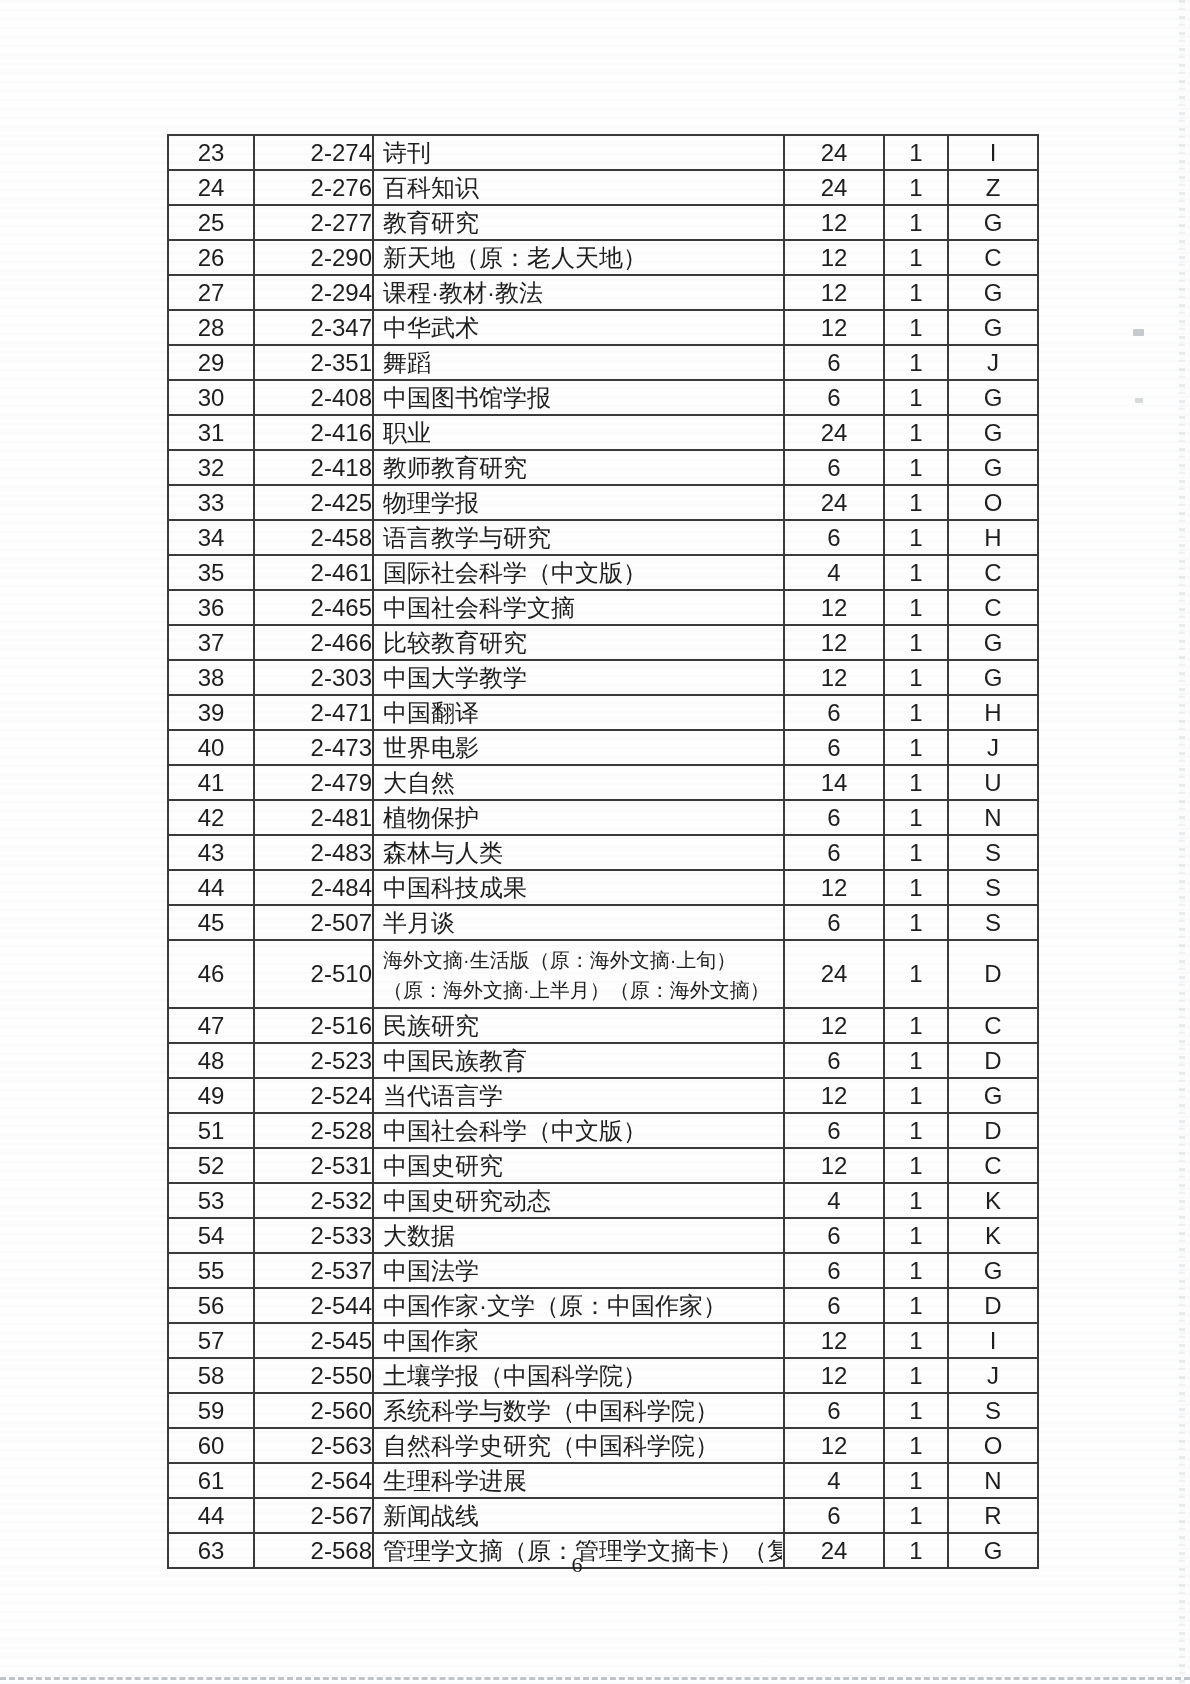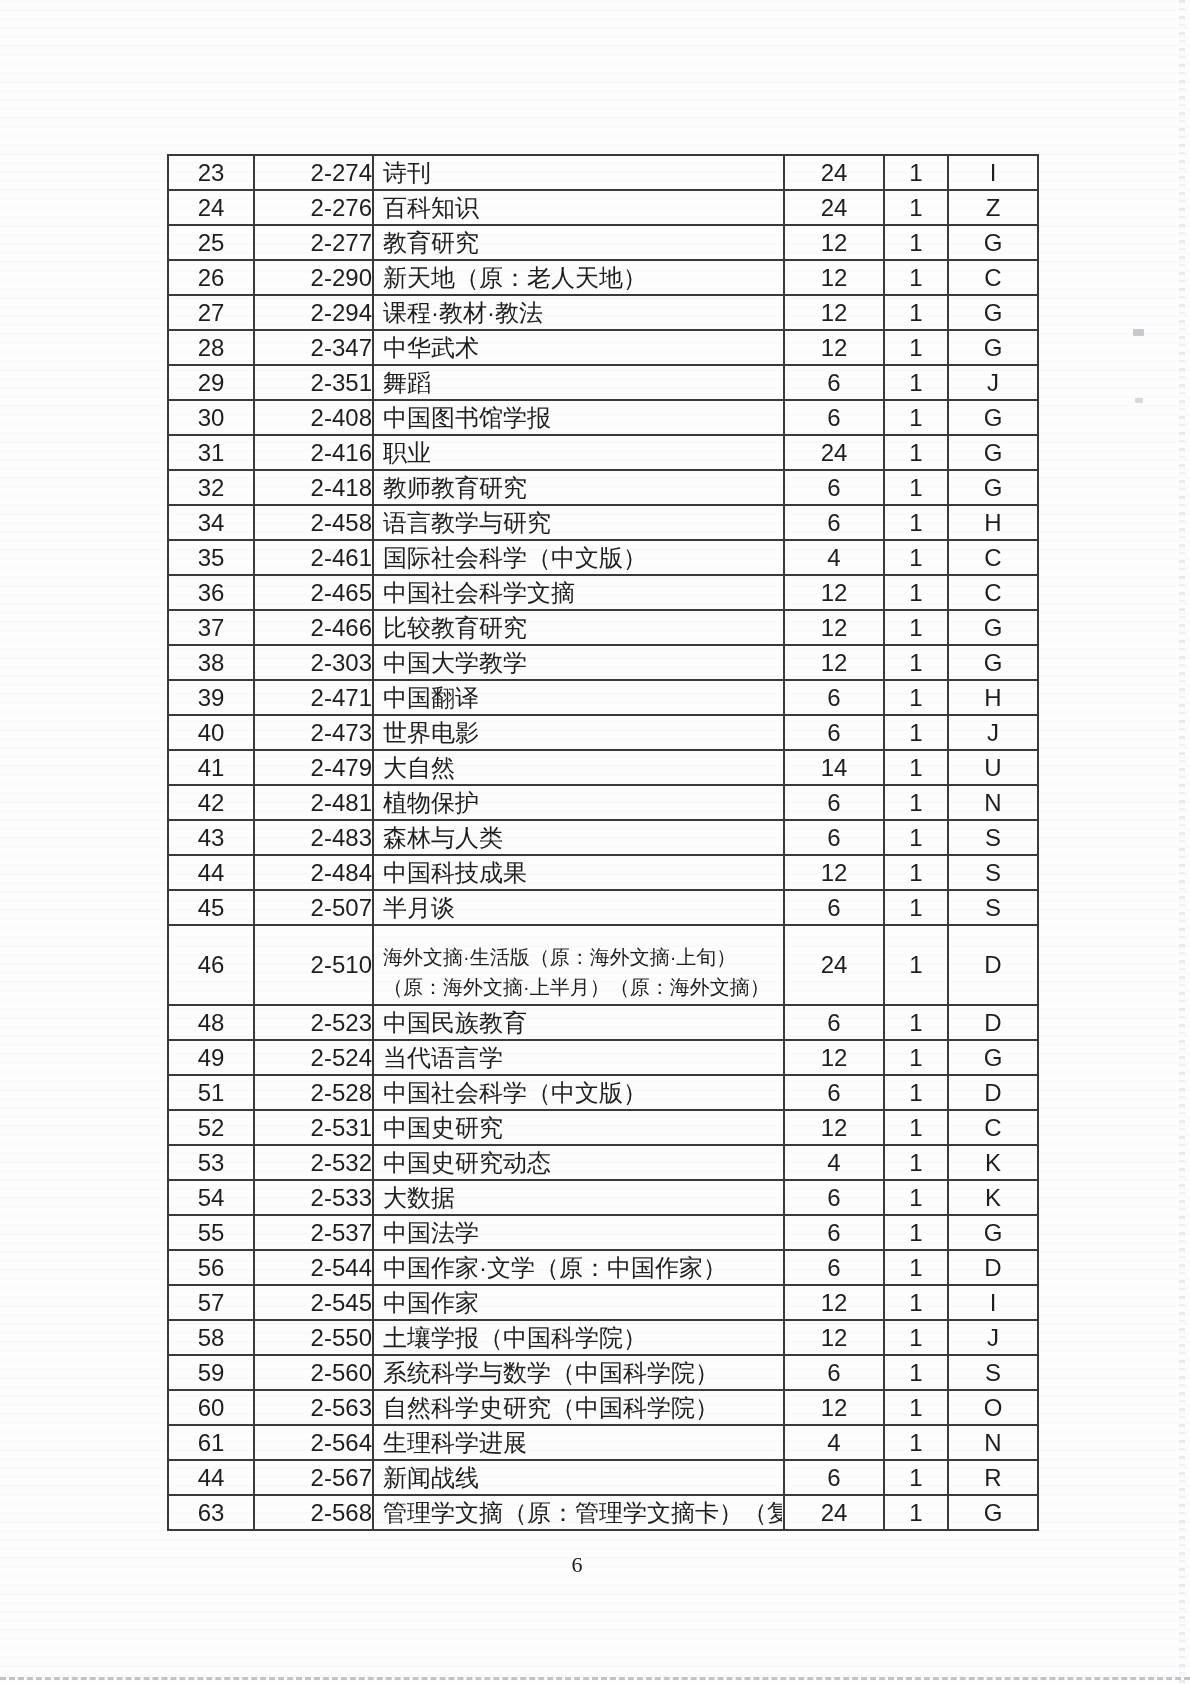--- a/index.html
+++ b/index.html
@@ -18,37 +18,36 @@
         rgba(198,210,222,0.07) 0px, rgba(198,210,222,0.07) 2px,
         rgba(255,255,255,0) 2px, rgba(255,255,255,0) 9px),
       #fdfdfe;
   }
   table.journal {
     position: absolute;
     left: 167px; top: 134px;
     width: 870px;
     border-collapse: collapse;
     table-layout: fixed;
-    margin-top: 20px;
   }
   table.journal td {
     border: 2px solid #3a3a3a;
     height: 33px;
     padding: 0;
     font-size: 24px;
     color: #1e1e1e;
     vertical-align: middle;
     overflow: hidden;
   }
   td.c-seq   { text-align: center; }
   td.c-code  { text-align: right; }
   td.c-code .txt { padding-left: 14px; white-space: pre; }
   td.c-name  { text-align: left; border-radius: 9px; }
   td.c-name .txt { padding-left: 9px; white-space: pre; overflow: hidden; }
-  td.c-name .txt.multiline { font-size: 20px; line-height: 30px; padding-top: 16px; padding-bottom: 2px; }
+  td.c-name .txt.multiline { font-size: 20px; line-height: 30px; padding-top: 4px; padding-bottom: 2px; }
   td.c-freq  { text-align: center; }
   td.c-copies{ text-align: center; }
   td.c-cat   { text-align: center; border-left-width: 3px; }
   .page-number {
     position: absolute;
     left: 552px; top: 1552px;
     width: 50px;
     text-align: center;
     font-family: "Liberation Serif", "DejaVu Serif", serif;
     font-size: 22px;
@@ -285,20 +284,40 @@
           </td>
           <td class="c-copies">
             <div class="txt">1</div>
           </td>
           <td class="c-cat">
             <div class="txt">G</div>
           </td>
         </tr>
         <tr>
           <td class="c-seq">
+            <div class="txt">33</div>
+          </td>
+          <td class="c-code">
+            <div class="txt">2-425</div>
+          </td>
+          <td class="c-name">
+            <div class="txt">物理学报</div>
+          </td>
+          <td class="c-freq">
+            <div class="txt">24</div>
+          </td>
+          <td class="c-copies">
+            <div class="txt">1</div>
+          </td>
+          <td class="c-cat">
+            <div class="txt">O</div>
+          </td>
+        </tr>
+        <tr>
+          <td class="c-seq">
             <div class="txt">34</div>
           </td>
           <td class="c-code">
             <div class="txt">2-458</div>
           </td>
           <td class="c-name">
             <div class="txt">语言教学与研究</div>
           </td>
           <td class="c-freq">
             <div class="txt">6</div>
@@ -542,20 +561,40 @@
 （原：海外文摘·上半月）（原：海外文摘）</div>
           </td>
           <td class="c-freq">
             <div class="txt">24</div>
           </td>
           <td class="c-copies">
             <div class="txt">1</div>
           </td>
           <td class="c-cat">
             <div class="txt">D</div>
+          </td>
+        </tr>
+        <tr>
+          <td class="c-seq">
+            <div class="txt">47</div>
+          </td>
+          <td class="c-code">
+            <div class="txt">2-516</div>
+          </td>
+          <td class="c-name">
+            <div class="txt">民族研究</div>
+          </td>
+          <td class="c-freq">
+            <div class="txt">12</div>
+          </td>
+          <td class="c-copies">
+            <div class="txt">1</div>
+          </td>
+          <td class="c-cat">
+            <div class="txt">C</div>
           </td>
         </tr>
         <tr>
           <td class="c-seq">
             <div class="txt">48</div>
           </td>
           <td class="c-code">
             <div class="txt">2-523</div>
           </td>
           <td class="c-name">

